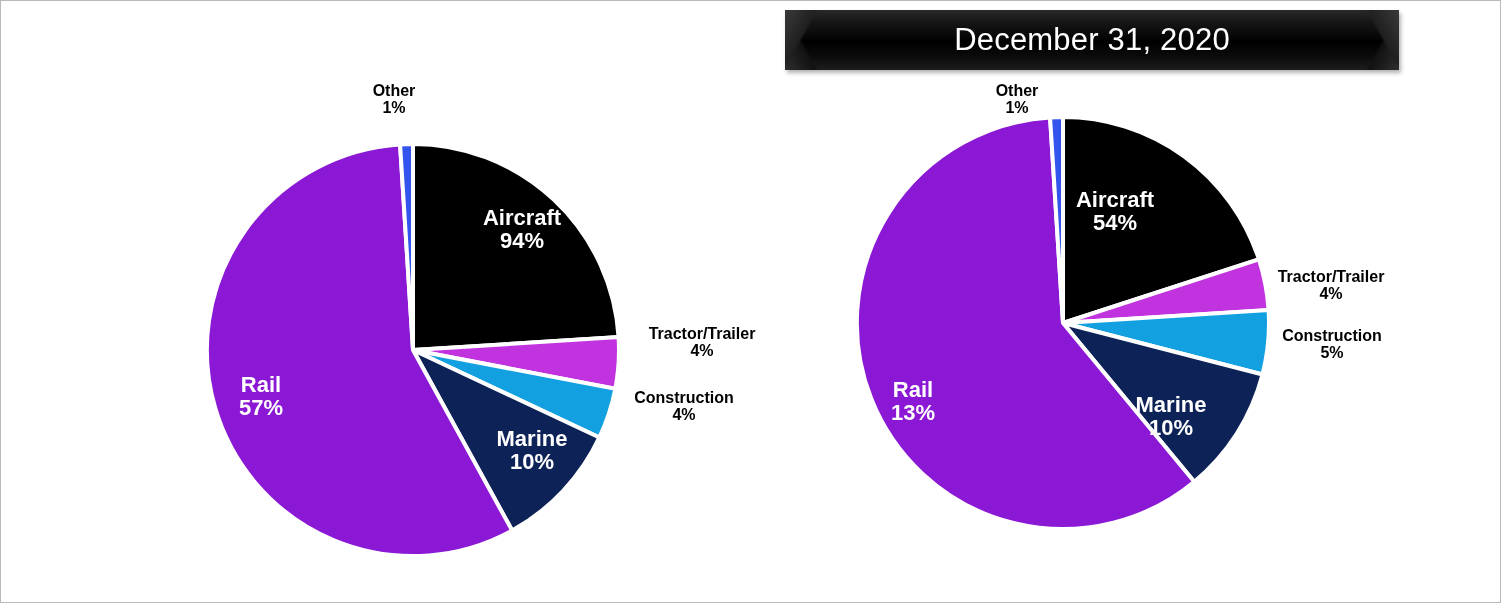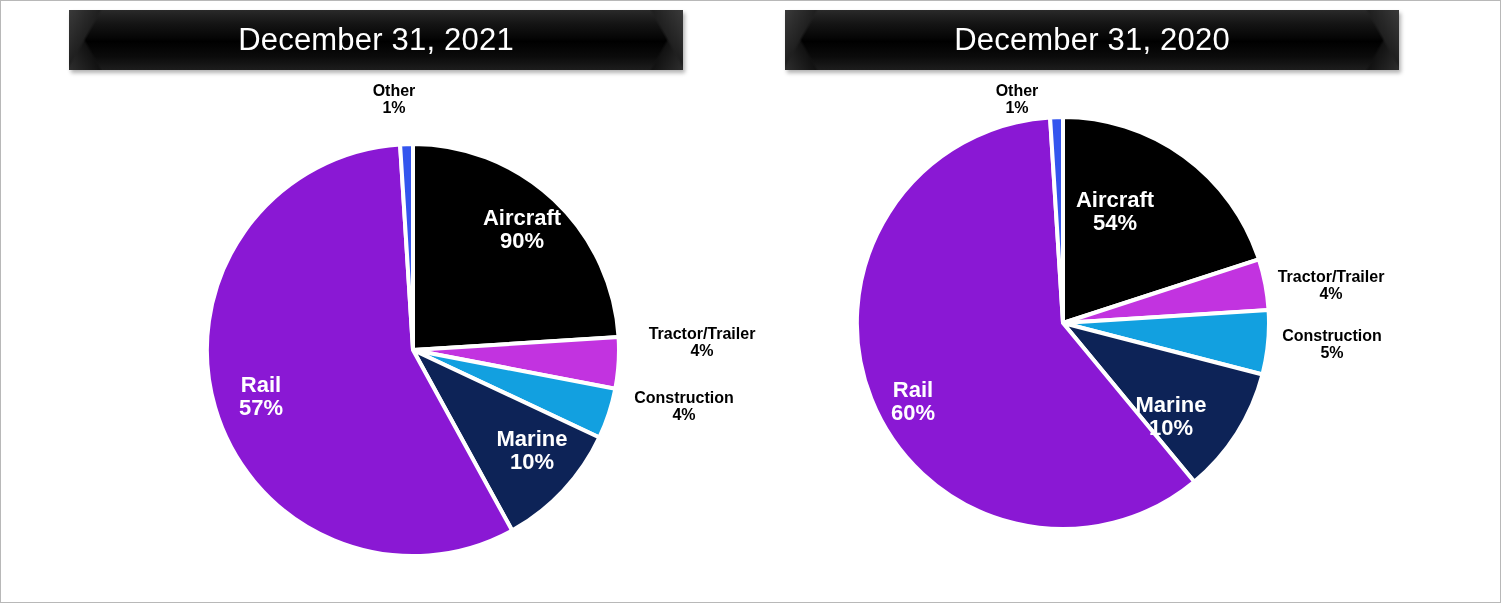--- a/index.html
+++ b/index.html
@@ -119,27 +119,20 @@
   .lbl.outside { color: #000000; font-size: 16px; }
   .lbl.big { font-size: 22px; }
 </style>
 </head>
 <body>
 
 <div id="page">
 
   <div class="panel left">
 
-    <div class="banner-wrap">
-      <div class="banner">
-        <div class="bevel l"></div>
-        <div class="bevel r"></div>
-        <div class="banner-title">December 31, 2021</div>
-      </div>
-    </div>
 
     <div class="pie-area">
       <svg class="pie-svg" viewBox="0 0 750 529">
         <g transform="translate(412,277)">
 
           <path fill="#000000" stroke="#ffffff" stroke-width="4" d="M 0 0 L 0 -206 A 206 206 0 0 1 205.58 -12.94 Z"></path>
 
           <path fill="#c233e0" stroke="#ffffff" stroke-width="4" d="M 0 0 L 205.58 -12.94 A 206 206 0 0 1 202.31 38.81 Z"></path>
 
           <path fill="#12a0e0" stroke="#ffffff" stroke-width="4" d="M 0 0 L 202.31 38.81 A 206 206 0 0 1 186.37 87.46 Z"></path>
@@ -152,21 +145,21 @@
         </g>
       </svg>
 
       <div class="lbl outside" style="left:333px; top:10px; width:120px;">
         <span class="l1">Other</span>
         <span class="l2">1%</span>
       </div>
 
       <div class="lbl inside big" style="left:446px; top:133px; width:150px;">
         <span class="l1">Aircraft</span>
-        <span class="l2">90%</span>
+        <span class="l2">94%</span>
       </div>
 
       <div class="lbl outside" style="left:612px; top:253px; width:178px;">
         <span class="l1">Tractor/Trailer</span>
         <span class="l2">4%</span>
       </div>
 
       <div class="lbl outside" style="left:598px; top:317px; width:170px;">
         <span class="l1">Construction</span>
         <span class="l2">4%</span>
@@ -232,18 +225,18 @@
         <span class="l2">5%</span>
       </div>
 
       <div class="lbl inside big" style="left:386px; top:320px; width:136px;">
         <span class="l1">Marine</span>
         <span class="l2">10%</span>
       </div>
 
       <div class="lbl inside big" style="left:143px; top:305px; width:106px;">
         <span class="l1">Rail</span>
-        <span class="l2">60%</span>
+        <span class="l2">13%</span>
       </div>
     </div>
   </div>
 
 </div>
 
 </body></html>

